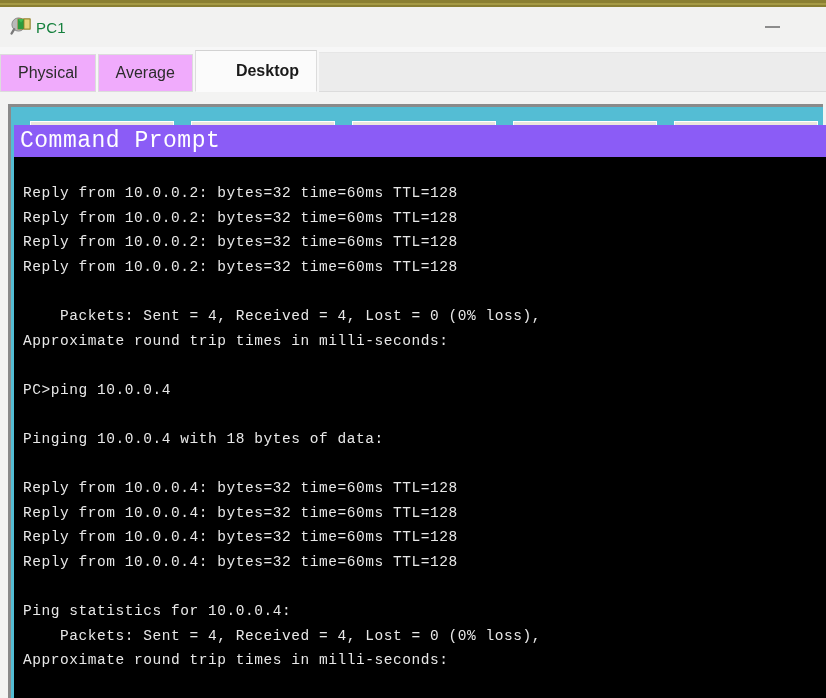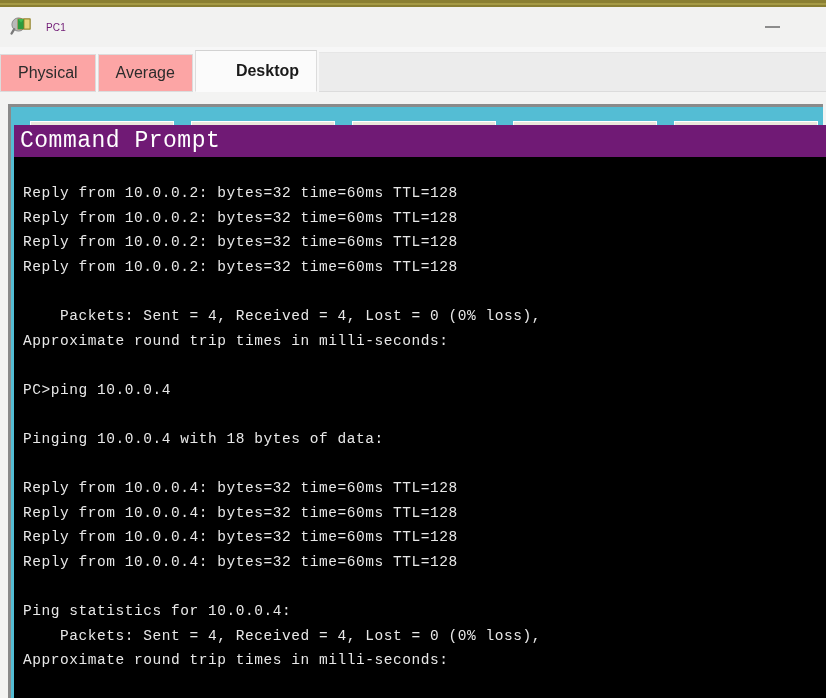--- a/index.html
+++ b/index.html
@@ -51,23 +51,23 @@
     align-items: center;
   }
   .title-icon {
     margin-left: 10px;
     width: 22px;
     height: 22px;
     position: relative;
     flex: 0 0 auto;
   }
   .title-text {
-    margin-left: 14px;
-    font-size: 10px;
-    color: #701a75;
+    margin-left: 4px;
+    font-size: 15px;
+    color: #15803d;
     letter-spacing: 0.2px;
     font-family: "Liberation Sans", sans-serif;
   }
   .win-controls {
     margin-left: auto;
     display: flex;
     align-items: center;
     height: 100%;
     padding-right: 40px;
   }
@@ -106,21 +106,21 @@
     border-top: 1px solid #e6e6e6;
   }
   .tab {
     height: 38px;
     padding: 0 17px;
     display: flex;
     align-items: center;
     justify-content: center;
     font-size: 16px;
     color: #2c2c2c;
-    background: #fca5a5;
+    background: #f0abfc;
     border: 1px solid #dcdcdc;
     border-bottom: 1px solid #dcdcdc;
     box-sizing: border-box;
     margin-right: 2px;
     cursor: default;
     font-family: "Liberation Sans", sans-serif;
   }
   .tab.active {
     background: #fbfbfb;
     border-bottom-color: #fbfbfb;
@@ -191,21 +191,21 @@
     left: 3px;
     top: 18px;
     width: 812px;
     height: 573px;
     background: #000000;
     box-sizing: border-box;
     overflow: hidden;
   }
   .cmd-titlebar {
     height: 32px;
-    background: #701a75;
+    background: #8b5cf6;
     display: flex;
     align-items: center;
     padding-left: 6px;
     box-sizing: border-box;
   }
   .cmd-title {
     color: #ffffff;
     font-family: "Liberation Mono", "DejaVu Sans Mono", monospace;
     font-size: 23px;
     letter-spacing: 0.5px;

